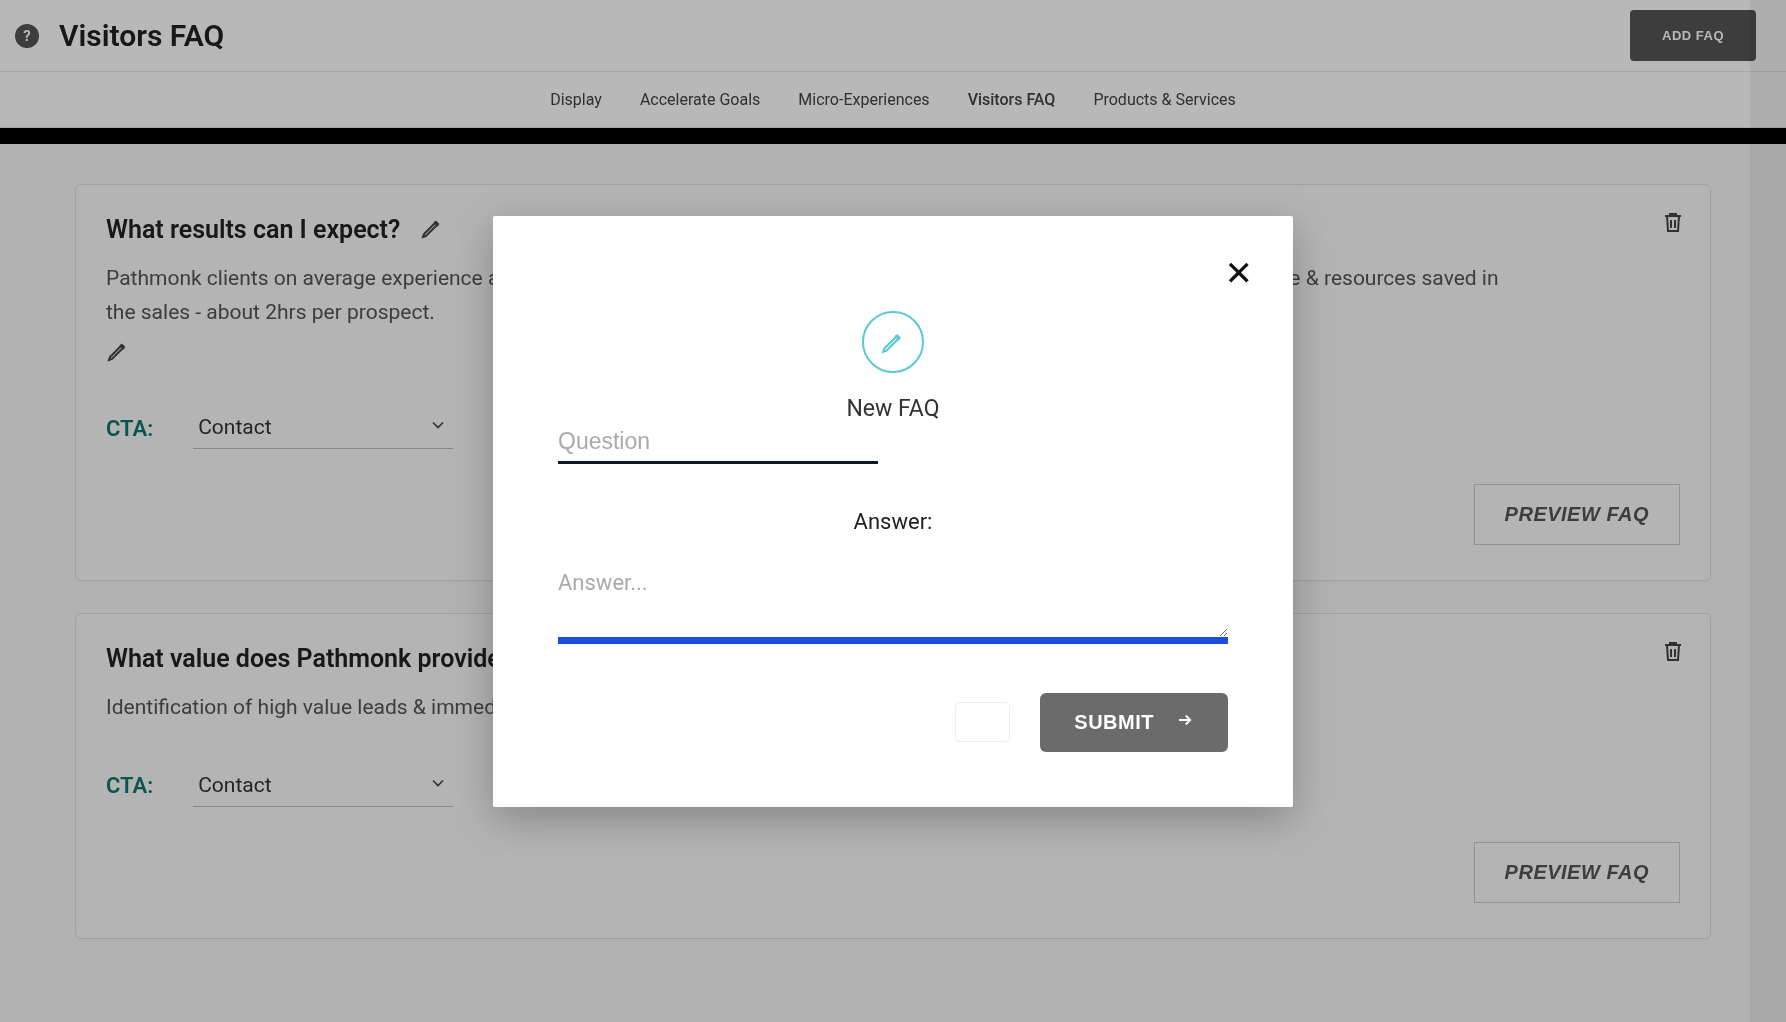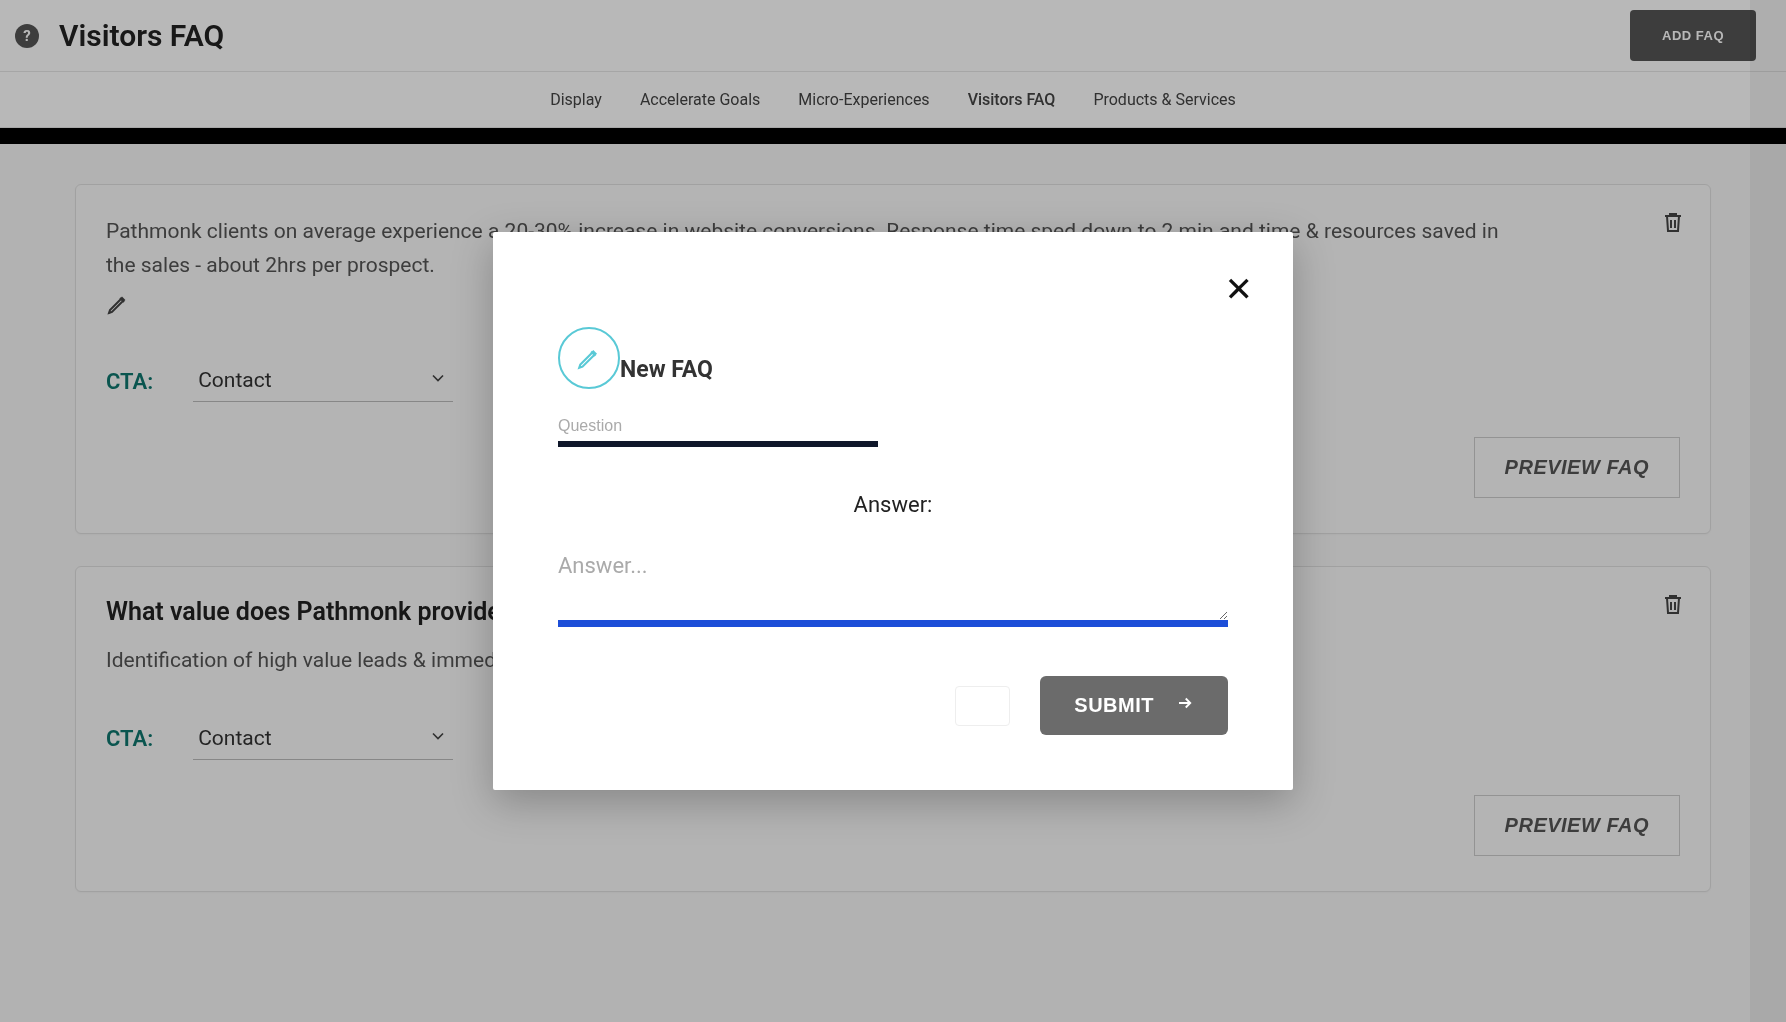--- a/index.html
+++ b/index.html
@@ -106,34 +106,34 @@
       border-radius: 2px;
       box-shadow: 0 12px 40px rgba(0,0,0,0.25);
       position: relative;
       padding: 55px 65px 55px 65px;
     }
     .modal-close {
       position: absolute; top: 40px; right: 40px;
       font-size: 34px; font-weight: 400; color: #111;
       cursor: pointer; line-height: 1;
     }
-    .modal-icon-wrap { display: flex; flex-direction: row; align-items: center; margin-top: 40px; font-weight: bold; }
+    .modal-icon-wrap { display: flex; flex-direction: column; align-items: center; margin-top: 40px; }
     .modal-icon-circle {
       width: 62px; height: 62px; border: 2px solid #59c9d6;
       border-radius: 50%; display: flex; align-items: center; justify-content: center;
       margin-bottom: 22px;
     }
     .modal-title { font-size: 23px; color: #333; }
     .field-label { font-size: 22px; color: #222; margin-top: 45px; margin-bottom: 30px; }
     .field-label.q { text-align: left; margin-left: 70px; }
     .field-label.a { text-align: center; }
     .q-input {
       width: 320px; border: none;
-      border-bottom: 6px solid #0f172a;
-      font-size: 16px; padding: 6px 0;
+      border-bottom: 3px solid #0f172a;
+      font-size: 23px; padding: 6px 0;
       outline: none;
     }
     .q-input::placeholder { color: #aaa; }
     .a-input {
       width: 670px; height: 80px; border: none;
       border-bottom: 7px solid #1d4ed8;
       font-size: 22px; padding: 6px 0;
       outline: none; resize: both;
       font-family: inherit;
     }
@@ -181,20 +181,28 @@
 <div class="black-strip"></div>
 
 <div class="content">
 
   <div class="card">
     <span class="trash-icon">
       <svg width="24" height="24" viewBox="0 0 24 24">
           <path class="icon-stroke" d="M4 6h16M9 6V4h6v2M6 6l1 15h10l1-15M10 10v8M14 10v8"></path>
         </svg>
     </span>
+    <div class="card-title-row">
+      <div class="card-title">What results can I expect?</div>
+      <span>
+        <svg width="24" height="24" viewBox="0 0 24 24">
+            <path class="icon-stroke" d="M3 21l3-1 12-12-2-2L4 18l-1 3zM14 6l4 4"></path>
+          </svg>
+      </span>
+    </div>
     <div class="inline-edit-wrap">
       <div class="card-body">Pathmonk clients on average experience a 20-30% increase in website conversions. Response time sped down to 2 min and time &amp; resources saved in the sales - about 2hrs per prospect.</div>
     </div>
     <div style="margin-top:10px">
       <span>
         <svg width="24" height="24" viewBox="0 0 24 24">
             <path class="icon-stroke" d="M3 21l3-1 12-12-2-2L4 18l-1 3zM14 6l4 4"></path>
           </svg>
       </span>
     </div>

